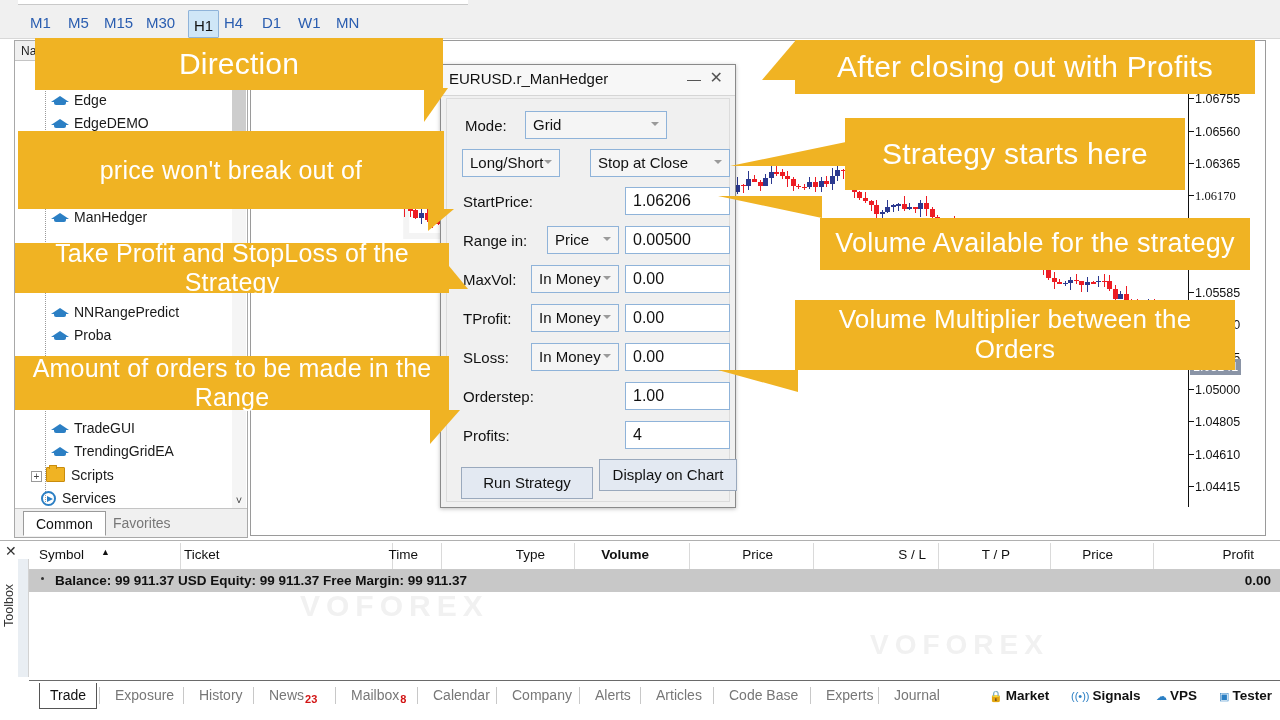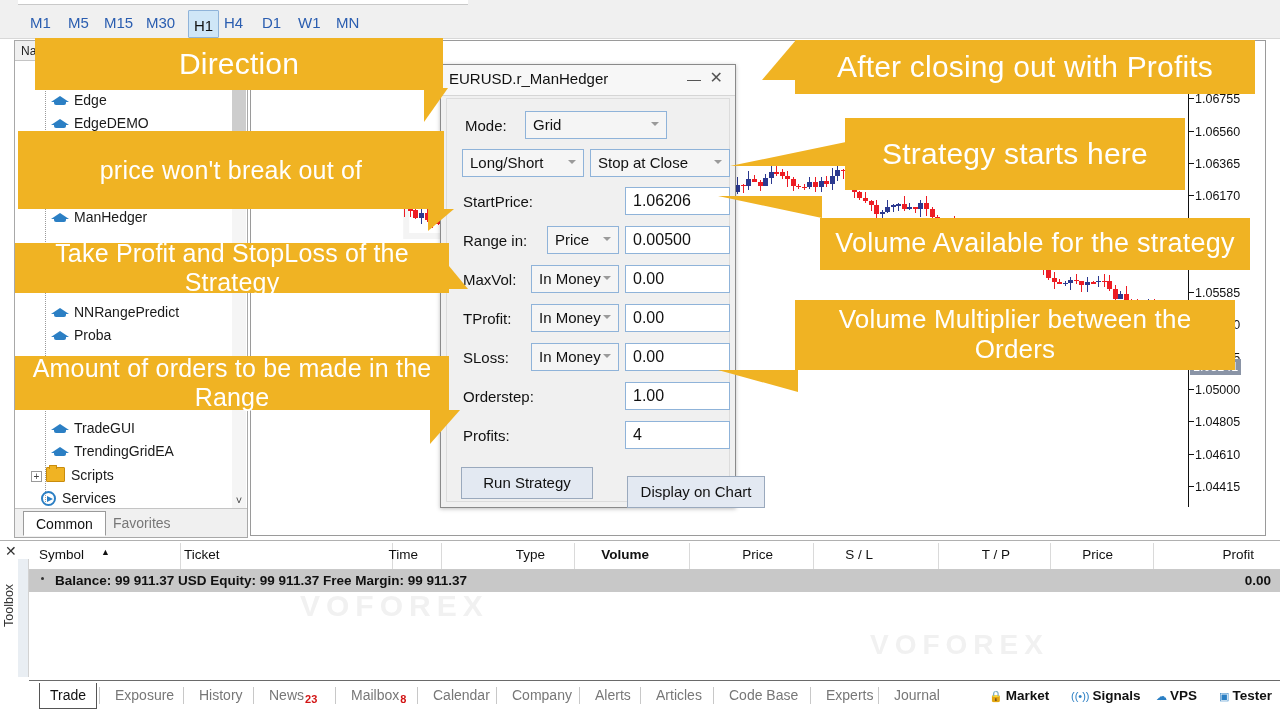--- a/index.html
+++ b/index.html
@@ -822,21 +822,21 @@
           <span class="body" style="top:276.39995434530255px;height:6.0233557130901545px"></span>
         </div>
       </div>
   </div>
   <div id="yaxis">
     <div id="yticks">
         <div class="ytick" style="top: 18px;"><i></i><span>1.06950</span></div>
         <div class="ytick" style="top: 50.3px;"><i></i><span>1.06755</span></div>
         <div class="ytick" style="top: 82.6px;"><i></i><span>1.06560</span></div>
         <div class="ytick" style="top: 114.9px;"><i></i><span>1.06365</span></div>
-        <div class="ytick" style="top: 147.2px;"><i></i><span>1.06170</span></div>
+        <div class="ytick" style="top: 147.2px; font-family: Liberation Serif, serif;"><i></i><span>1.06170</span></div>
         <div class="ytick" style="top: 179.5px;"><i></i><span>1.05975</span></div>
         <div class="ytick" style="top: 211.8px;"><i></i><span>1.05780</span></div>
         <div class="ytick" style="top: 244.1px;"><i></i><span>1.05585</span></div>
         <div class="ytick" style="top: 276.4px;"><i></i><span>1.05390</span></div>
         <div class="ytick" style="top: 308.7px;"><i></i><span>1.05195</span></div>
         <div class="ytick" style="top: 341px;"><i></i><span>1.05000</span></div>
         <div class="ytick" style="top: 373.3px; text-align: right;"><i></i><span>1.04805</span></div>
         <div class="ytick" style="top: 405.6px;"><i></i><span>1.04610</span></div>
         <div class="ytick" style="top: 437.9px;"><i></i><span>1.04415</span></div>
       </div>
@@ -850,21 +850,21 @@
     <div class="min">—</div>
     <div class="cls">✕</div>
   </div>
   <div id="dlgbody">
 
     <div class="lbl" style="left:18px;top:18px;">Mode:</div>
     <div class="sel" style="left:78px;top:12px;width:142px;">
       <span>Grid</span><i class="car"></i>
     </div>
 
-    <div class="sel" style="left:15px;top:50px;width:122px;">
+    <div class="sel" style="left:15px;top:50px;width:98px;">
       <span>Long/Short</span><i class="car"></i>
     </div>
     <div class="sel" style="left:143px;top:50px;width:140px;">
       <span>Stop at Close</span><i class="car"></i>
     </div>
 
     <div class="lbl" style="left:16px;top:94px;">StartPrice:</div>
     <div class="fld" style="left:178px;top:88px;width:105px;">1.06206</div>
 
     <div class="lbl" style="left:16px;top:133px;">Range in:</div>
@@ -891,21 +891,21 @@
     </div>
     <div class="fld" style="left:178px;top:244px;width:105px;">0.00</div>
 
     <div class="lbl" style="left:16px;top:289px;">Orderstep:</div>
     <div class="fld" style="left:178px;top:283px;width:105px;">1.00</div>
 
     <div class="lbl" style="left:16px;top:328px;">Profits:</div>
     <div class="fld" style="left:178px;top:322px;width:105px;">4</div>
 
     <div class="btn" style="left:14px;top:368px;width:132px;">Run Strategy</div>
-    <div class="btn" style="left:152px;top:377px;width:138px;margin-left:28px;">Display on Chart</div>
+    <div class="btn" style="left:152px;top:360px;width:138px;">Display on Chart</div>
   </div>
 </div>
 
 <div class="callout" style="left:35px;top:38px;width:408px;height:52px;font-size:30px;">Direction</div>
 <div class="tail abs" style="left:424px;top:88px;border-top:34px solid #f0b323;border-right:24px solid transparent;"></div>
 
 <div class="callout" style="left:18px;top:131px;width:426px;height:78px;flex-direction:column;font-size:25px;">
   <span>price won't break out of</span>
 </div>
 <div class="tail abs" style="left:428px;top:209px;border-top:22px solid #f0b323;border-right:26px solid transparent;"></div>
@@ -941,21 +941,21 @@
       <div class="colh" style="left: 155px;">Ticket</div>
       <div class="colsep" style="left: 363px;"></div>
       <div class="colh" style="left: 329px; width: 60px; text-align: right;">Time</div>
       <div class="colsep" style="left: 412px;"></div>
       <div class="colh" style="left: 456px; width: 60px; text-align: right;">Type</div>
       <div class="colsep" style="left: 545px;"></div>
       <div class="colh" style="left: 560px; width: 60px; text-align: right; font-weight: bold;">Volume</div>
       <div class="colsep" style="left: 660px;"></div>
       <div class="colh" style="left: 684px; width: 60px; text-align: right;">Price</div>
       <div class="colsep" style="left: 784px;"></div>
-      <div class="colh" style="left: 784px; width: 60px; text-align: right;">S / L</div>
+      <div class="colh" style="left: 837px; width: 60px; text-align: right;">S / L</div>
       <div class="colsep" style="left: 909px;"></div>
       <div class="colh" style="left: 921px; width: 60px; text-align: right;">T / P</div>
       <div class="colsep" style="left: 1021px;"></div>
       <div class="colh" style="left: 1024px; width: 60px; text-align: right;">Price</div>
       <div class="colsep" style="left: 1124px;"></div>
       <div class="colh" style="left: 1165px; width: 60px; text-align: right;">Profit</div>
     </div>
   <div id="tbrow">
     <div class="bullet"></div>
     <div class="bal">Balance: 99 911.37 USD  Equity: 99 911.37  Free Margin: 99 911.37</div>

